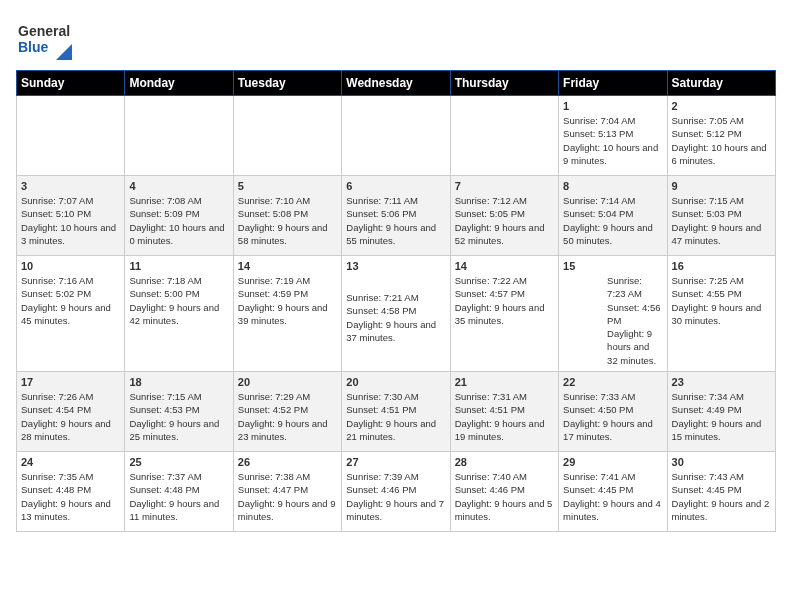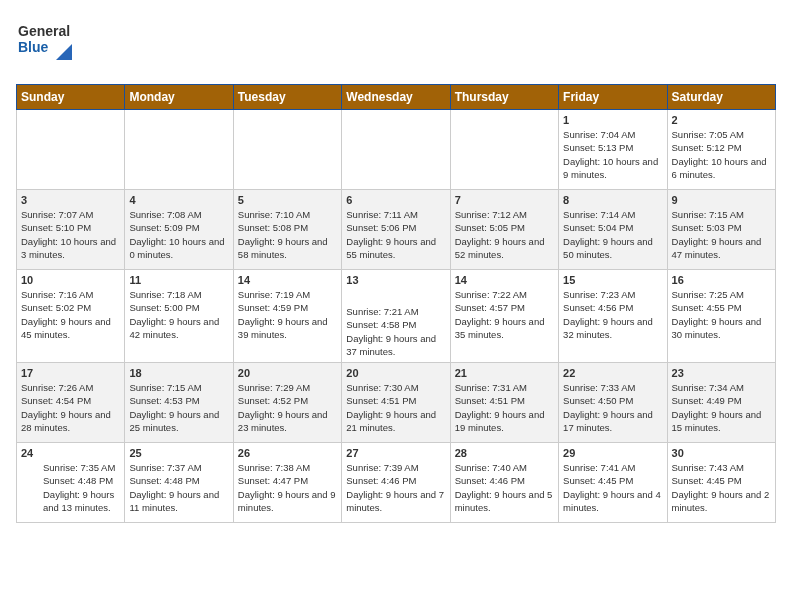--- a/index.html
+++ b/index.html
@@ -7,21 +7,21 @@
       font-family: Arial, sans-serif;
       background: #fff;
       width: 792px;
       min-height: 612px;
       padding: 16px;
     }
     .header-area {
       display: flex;
       justify-content: space-between;
       align-items: flex-start;
-      margin-bottom: 24px;
+      margin-bottom: 10px;
       flex-direction: column;
     }
     .logo-wrapper {
       display: flex;
       align-items: center;
       gap: 2px;
     }
     .title-area {
       text-align: right;
     }
@@ -33,21 +33,21 @@
     .location-title {
       font-size: 15px;
       color: #555;
     }
     table {
       width: 100%;
       border-collapse: collapse;
       table-layout: fixed;
     }
     thead tr th {
-      background: #a16207;
+      background: #000000;
       color: #fff;
       font-size: 12px;
       font-weight: bold;
       padding: 5px 4px;
       text-align: left;
       border: 1px solid #1a4f9a;
     }
     tbody tr td {
       border: 1px solid #ccc;
       vertical-align: top;
@@ -193,21 +193,21 @@
 Daylight: 9 hours and 37 minutes.</div>
         </td>
         <td>
           <span class="day-num">14</span>
           <div class="day-info" style="white-space: pre-line;">Sunrise: 7:22 AM
 Sunset: 4:57 PM
 Daylight: 9 hours and 35 minutes.</div>
         </td>
         <td>
           <span class="day-num">15</span>
-          <div class="day-info" style="white-space: pre-line;">Sunrise: 7:23 AM
+          <div class="day-info" style="white-space: pre-line; margin-left: 44px;">Sunrise: 7:23 AM
 Sunset: 4:56 PM
 Daylight: 9 hours and 32 minutes.</div>
         </td>
         <td>
           <span class="day-num">16</span>
           <div class="day-info" style="white-space: pre-line;">Sunrise: 7:25 AM
 Sunset: 4:55 PM
 Daylight: 9 hours and 30 minutes.</div>
         </td>
       </tr>
@@ -251,21 +251,21 @@
         <td>
           <span class="day-num">23</span>
           <div class="day-info" style="white-space: pre-line;">Sunrise: 7:34 AM
 Sunset: 4:49 PM
 Daylight: 9 hours and 15 minutes.</div>
         </td>
       </tr>
       <tr>
         <td>
           <span class="day-num">24</span>
-          <div class="day-info" style="white-space: pre-line; margin-left: 22px;">Sunrise: 7:35 AM
+          <div class="day-info" style="white-space: pre-line;">Sunrise: 7:35 AM
 Sunset: 4:48 PM
 Daylight: 9 hours and 13 minutes.</div>
         </td>
         <td>
           <span class="day-num">25</span>
           <div class="day-info" style="white-space: pre-line;">Sunrise: 7:37 AM
 Sunset: 4:48 PM
 Daylight: 9 hours and 11 minutes.</div>
         </td>
         <td>

